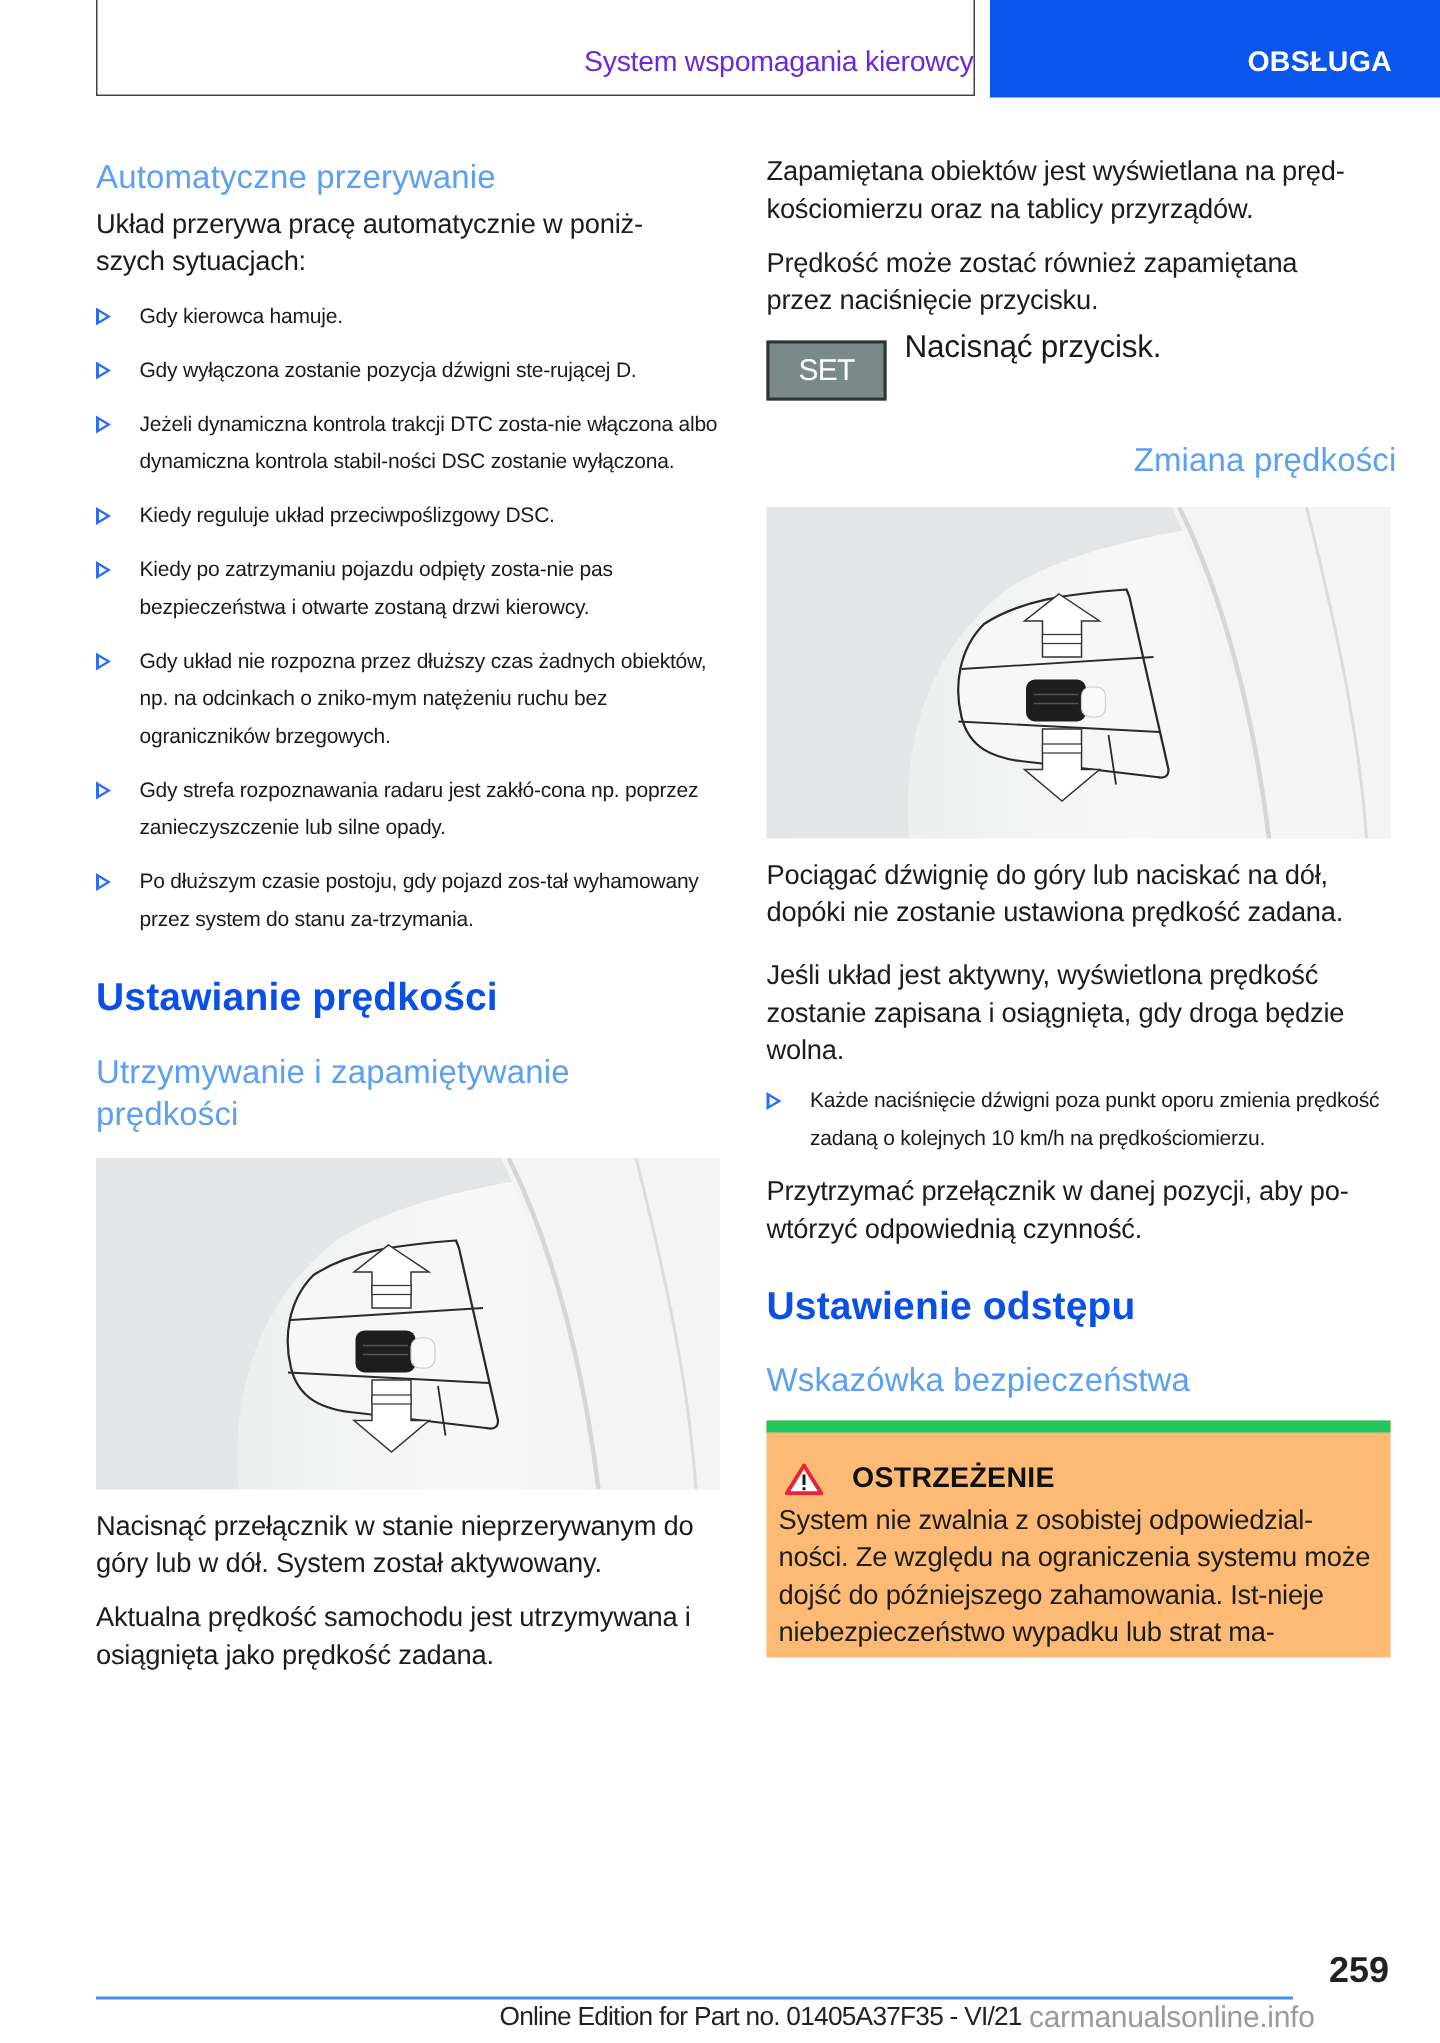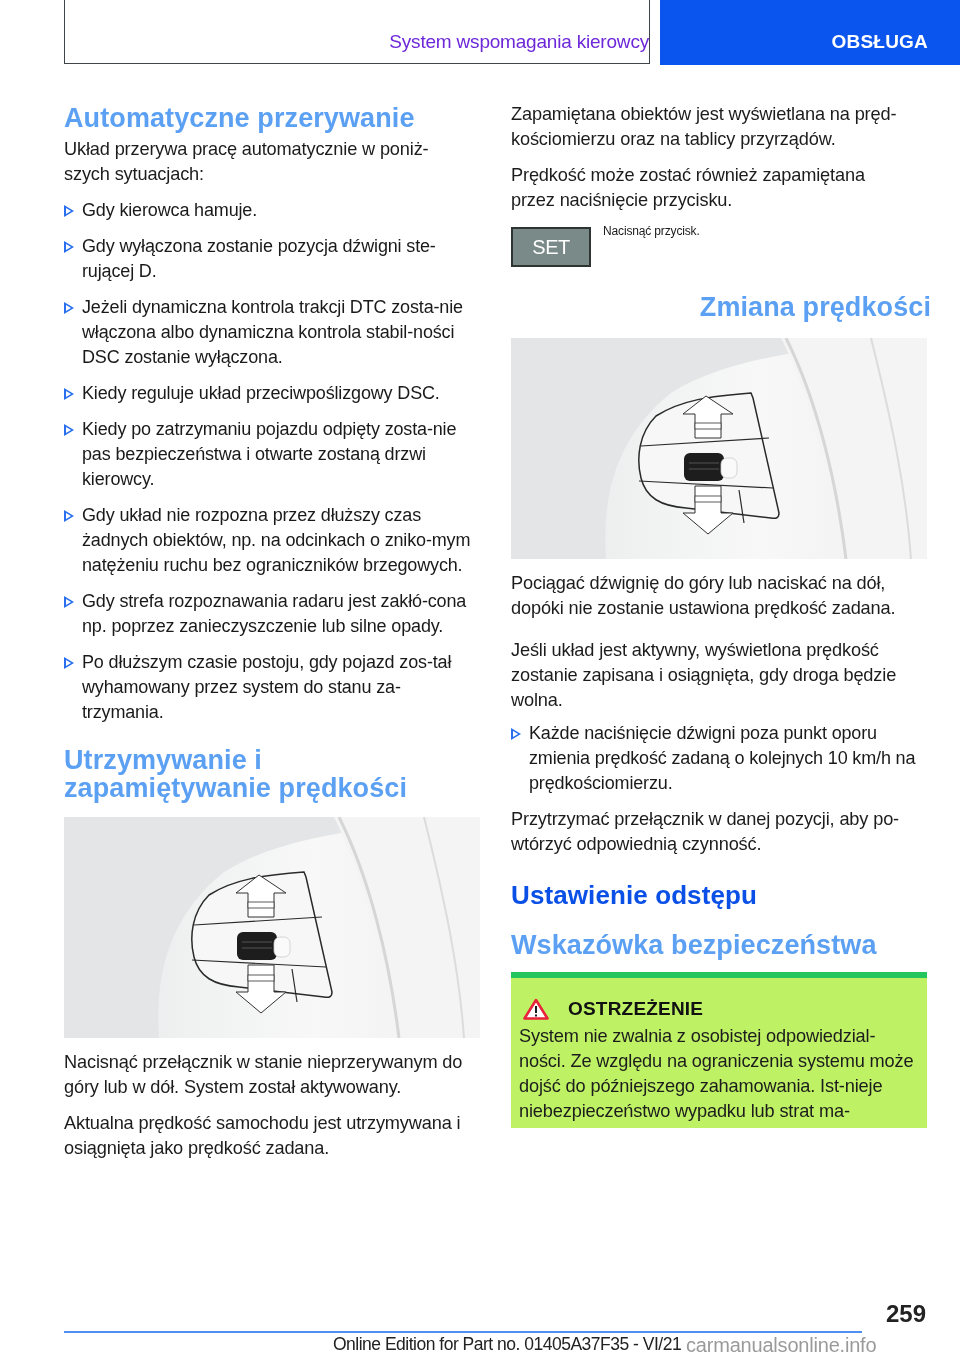--- a/index.html
+++ b/index.html
@@ -22,26 +22,26 @@
     .hdr-tab-label {
       position: absolute; right: 32px; bottom: 12px;
       font-size: 19px; font-weight: bold; color: #ffffff; letter-spacing: 0.2px;
     }
 
     
     .col { position: absolute; top: 100px; width: 420px; }
     .col-left { left: 64px; }
     .col-right { left: 511px; width: 420px; }
 
-    .h-blue-l { color: #5ba0f2; font-weight: bold; font-size: 27px; line-height: 28px; letter-spacing: 0.1px; }
+    .h-blue-l { color: #5ba0f2; font-weight: normal; font-size: 22px; line-height: 28px; letter-spacing: 0.1px; }
     .h-blue-d { color: #0a50e6; font-weight: bold; font-size: 26px; line-height: 32px; letter-spacing: 0.1px; }
     p.body { font-size: 18.2px; line-height: 25px; color: #1c1c1c; letter-spacing: -0.15px; }
 
     ul.tri { list-style: none; }
-    ul.tri li { position: relative; padding-left: 18px; font-size: 18px; line-height: 25px; letter-spacing: -0.15px; margin-bottom: 11px; }
+    ul.tri li { position: relative; padding-left: 29px; font-size: 14px; line-height: 25px; letter-spacing: -0.15px; margin-bottom: 11px; }
     ul.tri li .bullet {
       position: absolute; left: 0; top: 7px; width: 0; height: 0;
       border-top: 6px solid transparent; border-bottom: 6px solid transparent;
       border-left: 10px solid #2a6ff0;
     }
     ul.tri li .bullet::after {
       content: ""; position: absolute; left: -8.5px; top: -3.5px;
       border-top: 3.5px solid transparent; border-bottom: 3.5px solid transparent;
       border-left: 5.5px solid #ffffff;
     }
@@ -50,24 +50,24 @@
       width: 416px; height: 221px; position: relative; overflow: hidden;
       background: linear-gradient(90deg, #e6e7e8 0%, #f1f2f2 35%, #f8f8f8 60%, #efefef 100%);
     }
 
     .set-row { display: flex; align-items: flex-start; margin-top: 2px; }
     .set-btn {
       width: 80px; height: 40px; background: #7a8a88; border: 2px solid #2d3432;
       color: #ffffff; font-size: 20px; display: flex; align-items: center; justify-content: center;
       letter-spacing: -0.5px; margin-top: 8px; flex: none;
     }
-    .set-text { margin-left: 12px; font-size: 12px; line-height: 25px; letter-spacing: -0.15px; }
+    .set-text { margin-left: 12px; font-size: 21px; line-height: 25px; letter-spacing: -0.15px; }
 
     .warn-box {
-      width: 416px; background: #bef264; border-top: 6px solid #22c55e;
+      width: 416px; background: #fdba74; border-top: 8px solid #22c55e;
       padding: 20px 8px 4px 8px;
     }
     .warn-head { display: flex; align-items: center; margin-bottom: 4px; }
     .warn-head svg { margin-left: 4px; }
     .warn-title { margin-left: 19px; font-weight: bold; font-size: 19px; color: #111; letter-spacing: 0.2px; }
     .warn-text { font-size: 18.2px; line-height: 25px; letter-spacing: -0.15px; color: #1c1c1c; }
 
     
     .page-num { position: absolute; right: 34px; top: 1300px; font-size: 24px; font-weight: bold; color: #222; }
     .foot-line { position: absolute; left: 64px; top: 1331px; width: 798px; height: 2px; background: #4d8ef0; }
@@ -92,20 +92,21 @@
     <li><span class="bullet"></span><span>Gdy kierowca hamuje.</span></li>
     <li style="width:400px;"><span class="bullet"></span><span>Gdy wyłączona zostanie pozycja dźwigni ste-rującej D.</span></li>
     <li style="width:420px;"><span class="bullet"></span><span>Jeżeli dynamiczna kontrola trakcji DTC zosta-nie włączona albo dynamiczna kontrola stabil-ności DSC zostanie wyłączona.</span></li>
     <li style="width:425px;"><span class="bullet"></span><span>Kiedy reguluje układ przeciwpoślizgowy DSC.</span></li>
     <li style="width:400px;"><span class="bullet"></span><span>Kiedy po zatrzymaniu pojazdu odpięty zosta-nie pas bezpieczeństwa i otwarte zostaną drzwi kierowcy.</span></li>
     <li style="width:410px;"><span class="bullet"></span><span>Gdy układ nie rozpozna przez dłuższy czas żadnych obiektów, np. na odcinkach o zniko-mym natężeniu ruchu bez ograniczników brzegowych.</span></li>
     <li style="width:405px;"><span class="bullet"></span><span>Gdy strefa rozpoznawania radaru jest zakłó-cona np. poprzez zanieczyszczenie lub silne opady.</span></li>
     <li style="width:405px;"><span class="bullet"></span><span>Po dłuższym czasie postoju, gdy pojazd zos-tał wyhamowany przez system do stanu za-trzymania.</span></li>
   </ul>
 
+  <h2 class="h-blue-d" style="margin-top:23px;">Ustawianie prędkości</h2>
   <h3 class="h-blue-l" style="margin-top:21px; width:390px;">Utrzymywanie i zapamiętywanie prędkości</h3>
 
   <div class="figure" style="margin-top:15px;">
     <svg width="416" height="221" viewBox="0 0 416 221">
       <path d="M95 221 C90 150 110 95 160 55 C200 30 250 20 300 12 L300 0 L0 0 L0 221 Z" fill="#e4e5e6"></path>
       <path d="M270 0 C300 60 320 140 330 221 L416 221 L416 0 Z" fill="#f4f4f4"></path>
       <path d="M275 0 C305 60 325 140 335 221" stroke="#d6d6d6" stroke-width="3" fill="none"></path>
       <path d="M360 0 C380 80 395 150 400 221" stroke="#dcdcdc" stroke-width="2" fill="none"></path>
       <path d="M145 78 C170 62 200 58 240 55 L242 60 L268 175 C268 180 265 181 260 180 L175 170 C150 168 135 160 130 140 C125 120 128 95 145 78 Z" fill="#f7f7f7" stroke="#2a2a2a" stroke-width="1.5"></path>
       <line x1="130" y1="108" x2="258" y2="100" stroke="#2a2a2a" stroke-width="1.2"></line>

